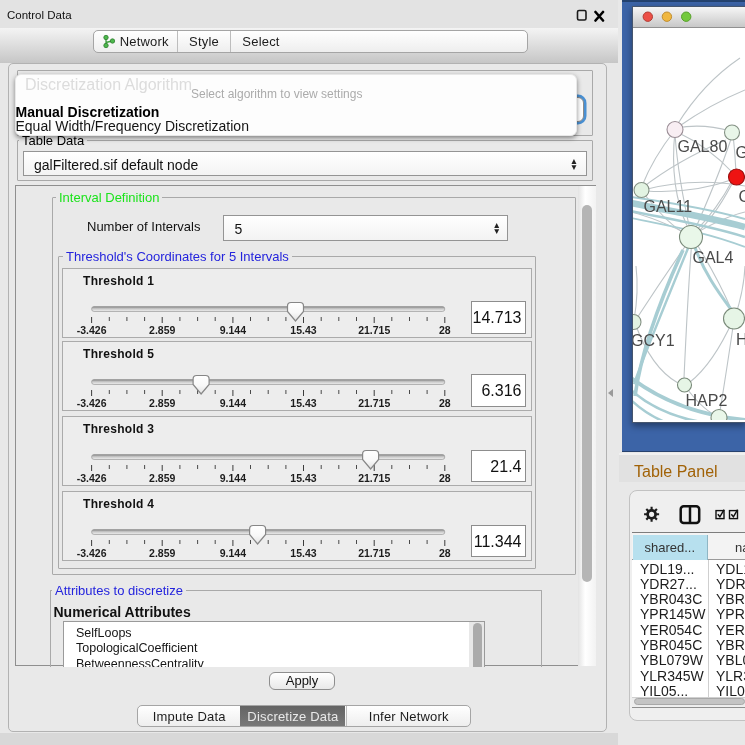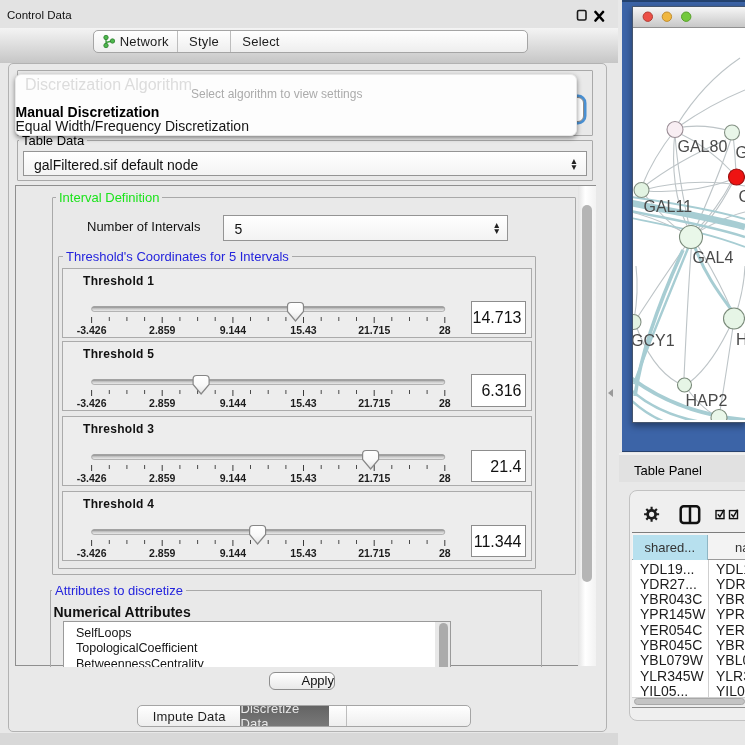--- a/index.html
+++ b/index.html
@@ -252,36 +252,37 @@
       <text x="381.8" y="65" font-size="10.5" font-weight="bold" fill="#1c1c1c" text-anchor="middle">28</text>
   <path d="M186.6,42.5 L186.6,37 Q186.6,33.5 190.1,33.5 L199.1,33.5 Q202.6,33.5 202.6,37 L202.6,42.5 L194.6,52 Z" fill="url(#thg)" stroke="#868686" stroke-width="1.2"></path>
  </svg>
  <div class="vbox">11.344</div>
 </div>
 
 <div class="grp" style="left:50px;top:590.3px;width:492.4px;height:82px;border-bottom:none"></div>
 <div class="gtitle" style="left:52px;top:584px;color:#2424dd">Attributes to discretize</div>
 <div class="ab" style="left:53.5px;top:603.5px;font-weight:bold;font-size:14px;color:#111">Numerical Attributes</div>
 
-<div class="ab" style="left:63px;top:620.5px;width:388px;height:46px;background:#fff;border:1px solid #9a9a9a;border-bottom:none;overflow:hidden">
+<div class="ab" style="left:63px;top:620.5px;width:422px;height:46px;background:#fff;border:1px solid #9a9a9a;border-bottom:none;overflow:hidden">
   <div class="ab" style="left:12px;top:4px;font-size:12.5px;color:#151515;line-height:15.5px">SelfLoops<br>TopologicalCoefficient<br>BetweennessCentrality</div>
   <div class="ab" style="right:0;top:0;width:15px;height:100%;background:#e8e8e8"></div>
   <div class="ab" style="right:2.5px;top:1.5px;width:9px;height:60px;background:#ababab;border-radius:4.5px"></div>
 </div>
 
 <div class="ab" style="left:16.5px;top:666.7px;width:579px;height:6px;background:#e9e9e9"></div>
 
 <div class="ab" style="left:269px;top:672px;width:66px;height:17.5px;background:linear-gradient(#ffffff,#e9e9e9);
-  border:1px solid #8e8e8e;border-radius:6px;font-size:13px;color:#111;text-align:right;line-height:16px">Apply</div>
+  border:1px solid #8e8e8e;border-radius:6px;font-size:13px;color:#111;text-align:center;line-height:16px">Apply</div>
 
 <div class="ab" style="left:137px;top:705px;width:333.5px;height:22px;background:linear-gradient(#ffffff,#eeeeee);
   border:1px solid #a5a5a5;border-radius:5px;overflow:hidden">
   <div class="seg" style="left:0;width:102.4px">Impute Data</div>
-  <div class="seg" style="left:102.4px;width:89px;background:linear-gradient(#646464,#787878);color:#e9e9e9">Discretize Data</div>
+  <div class="seg" style="left:102.4px;width:105px;background:linear-gradient(#646464,#787878);color:#e9e9e9">Discretize Data</div>
   <div class="ab" style="left:208.1px;top:0;width:1px;height:100%;background:#bdbdbd"></div>
+  <div class="seg" style="left:208.1px;width:125.4px">Infer Network</div>
 </div>
 <div class="ab" style="left:0;top:733px;width:618px;height:12px;background:#d8d8d8"></div>
 
 <div class="ab" style="left:14.5px;top:74px;width:562.5px;height:61.5px;background:#fdfdfd;border-radius:6px;
   box-shadow:0 2px 5px rgba(0,0,0,0.45);border:1px solid #e8e8e8"></div>
 <div class="ab" style="left:25px;top:76px;font-size:16px;color:#dcdcdc">Discretization Algorithm</div>
 <div class="ab" style="left:191px;top:86.5px;font-size:12px;color:#ababab">Select algorithm to view settings</div>
 <div class="ab" style="left:15.5px;top:103.5px;font-size:14px;font-weight:bold;color:#000">Manual Discretization</div>
 <div class="ab" style="left:15.5px;top:117.5px;font-size:14px;color:#141414">Equal Width/Frequency Discretization</div>
 
@@ -349,21 +350,21 @@
     <text x="105.5" y="174" font-size="16" fill="#4a4a4a">C</text>
     <text x="10.5" y="184" font-size="16" fill="#4a4a4a">GAL11</text>
     <text x="59.5" y="235" font-size="16" fill="#4a4a4a">GAL4</text>
     <text x="-2" y="318" font-size="16" fill="#4a4a4a">GCY1</text>
     <text x="103" y="317" font-size="16" fill="#4a4a4a">H</text>
     <text x="52.5" y="378" font-size="16" fill="#4a4a4a">HAP2</text>
 </svg>
 
 <div class="ab" style="left:619px;top:453px;width:126px;height:2px;background:#f0f0f0"></div>
 <div class="ab" style="left:619px;top:455px;width:126px;height:26.5px;background:#e1e1e1"></div>
-<div class="ab" style="left:634px;top:463px;font-size:13px;color:#000000">Table Panel</div>
+<div class="ab" style="left:634px;top:463px;font-size:16px;color:#a16207">Table Panel</div>
 
 <div class="ab" style="left:628.5px;top:490px;width:130px;height:231px;background:#efefef;border:1px solid #c2c2c2;border-radius:8px"></div>
 <svg class="ab" style="left:628px;top:490px" width="117" height="231">
  <path d="M6.93,0.48 L9.07,0.48 L9.05,2.70 L11.00,3.51 L12.56,1.92 L14.08,3.44 L12.49,5.00 L13.30,6.95 L15.52,6.93 L15.52,9.07 L13.30,9.05 L12.49,11.00 L14.08,12.56 L12.56,14.08 L11.00,12.49 L9.05,13.30 L9.07,15.52 L6.93,15.52 L6.95,13.30 L5.00,12.49 L3.44,14.08 L1.92,12.56 L3.51,11.00 L2.70,9.05 L0.48,9.07 L0.48,6.93 L2.70,6.95 L3.51,5.00 L1.92,3.44 L3.44,1.92 L5.00,3.51 L6.95,2.70 Z M10.60,8.00 A2.60,2.60 0 1,0 5.40,8.00 A2.60,2.60 0 1,0 10.60,8.00 Z" transform="translate(15.6,16.3)" fill="#1d1d1d" fill-rule="evenodd"></path>
  <rect x="52.7" y="16.3" width="18.5" height="16.6" rx="3" fill="none" stroke="#111" stroke-width="2.5"></rect>
  <line x1="62" y1="16.3" x2="62" y2="32.9" stroke="#111" stroke-width="2.5"></line>
  <rect x="88" y="20.6" width="8" height="8" fill="none" stroke="#111" stroke-width="1.4"></rect>
  <path d="M89.8,24.3 l2.1,2.5 l4.2,-7.2" fill="none" stroke="#111" stroke-width="1.5"></path>
  <rect x="101.5" y="20.6" width="8" height="8" fill="none" stroke="#111" stroke-width="1.4"></rect>
  <path d="M103.3,24.3 l2.1,2.5 l4.2,-7.2" fill="none" stroke="#111" stroke-width="1.5"></path>

